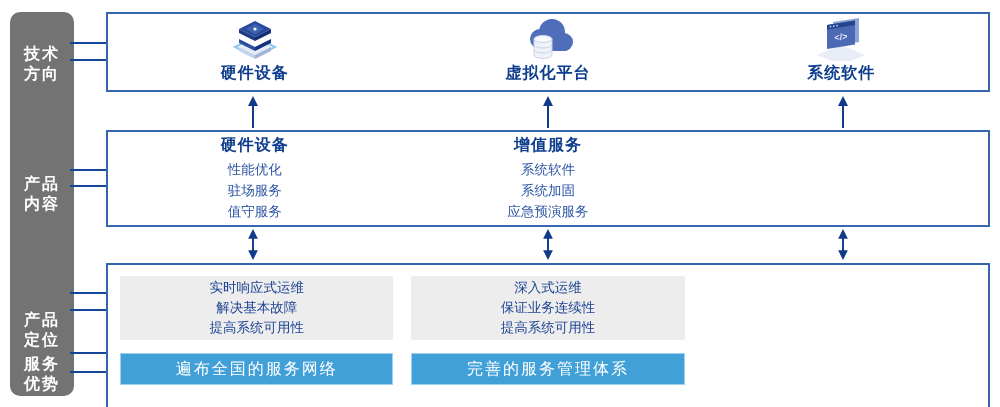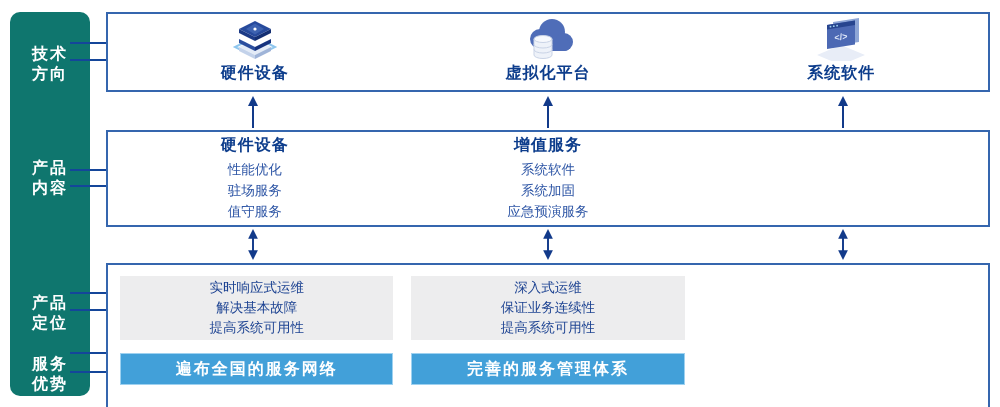--- a/index.html
+++ b/index.html
@@ -1,21 +1,21 @@
 <!DOCTYPE html>
 <html><head>
 <meta charset="utf-8">
 <style>
   html,body{margin:0;padding:0;background:#ffffff;}
   body{font-family:"Liberation Sans","DejaVu Sans",sans-serif;}
   .stage{position:relative;width:1000px;height:407px;background:#ffffff;overflow:hidden;}
 
   
-  .sidebar{position:absolute;left:10px;top:12px;width:80px;height:384px;
-    background:#0f766e;border-radius:10px;}
+  .sidebar{position:absolute;left:10px;top:12px;width:64px;height:384px;
+    background:#737373;border-radius:10px;}
   .side-label{position:absolute;left:0;right:0;margin:auto;width:38px;
     color:#ffffff;font-weight:bold;font-size:16px;line-height:20px;
     letter-spacing:2px;text-align:center;word-break:break-all;}
 
   
   .connector{position:absolute;left:70px;width:37px;height:2px;background:#14469a;}
 
   
   .mainbox{position:absolute;left:106px;width:884px;background:#ffffff;
     border:2px solid #3566ae;box-sizing:border-box;}
@@ -34,35 +34,35 @@
   .svc-title{font-size:16px;font-weight:bold;color:#0d3d8c;letter-spacing:1px;margin-bottom:3px;}
   .svc-item{font-size:13.5px;color:#2d55a5;line-height:21px;}
 
   
   .pos-col{display:flex;flex-direction:column;}
   .gray-box{height:64px;background:#ededee;display:flex;flex-direction:column;
     align-items:center;justify-content:center;}
   .pos-line{font-size:13.5px;color:#1d4392;line-height:20px;}
   .blue-bar{margin-top:13px;height:32px;background:#42a0d9;border:1px solid #9ed1f0;
     box-sizing:border-box;display:flex;align-items:center;justify-content:center;
-    color:#ffffff;font-size:16px;font-weight:bold;letter-spacing:2px;}
+    color:#ffffff;font-size:16px;font-weight:normal;letter-spacing:2px;}
 
   
   .arrow{position:absolute;width:14px;}
   .arrow svg{display:block;width:100%;height:100%;}
 </style>
 </head>
 <body>
 
 <div class="stage">
 
   <div class="sidebar">
     <div class="side-label" style="top:32px;">技术方向</div>
-    <div class="side-label" style="top:146px;">产品内容</div>
-    <div class="side-label" style="top:281px;">产品定位</div>
+    <div class="side-label" style="top:162px;">产品内容</div>
+    <div class="side-label" style="top:298px;">产品定位</div>
     <div class="side-label" style="top:342px;">服务优势</div>
   </div>
 
   <div class="connector" style="top:42px;"></div>
   <div class="connector" style="top:59px;"></div>
   <div class="connector" style="top:169px;"></div>
   <div class="connector" style="top:185px;"></div>
   <div class="connector" style="top:292px;"></div>
   <div class="connector" style="top:309px;"></div>
   <div class="connector" style="top:352px;"></div>

